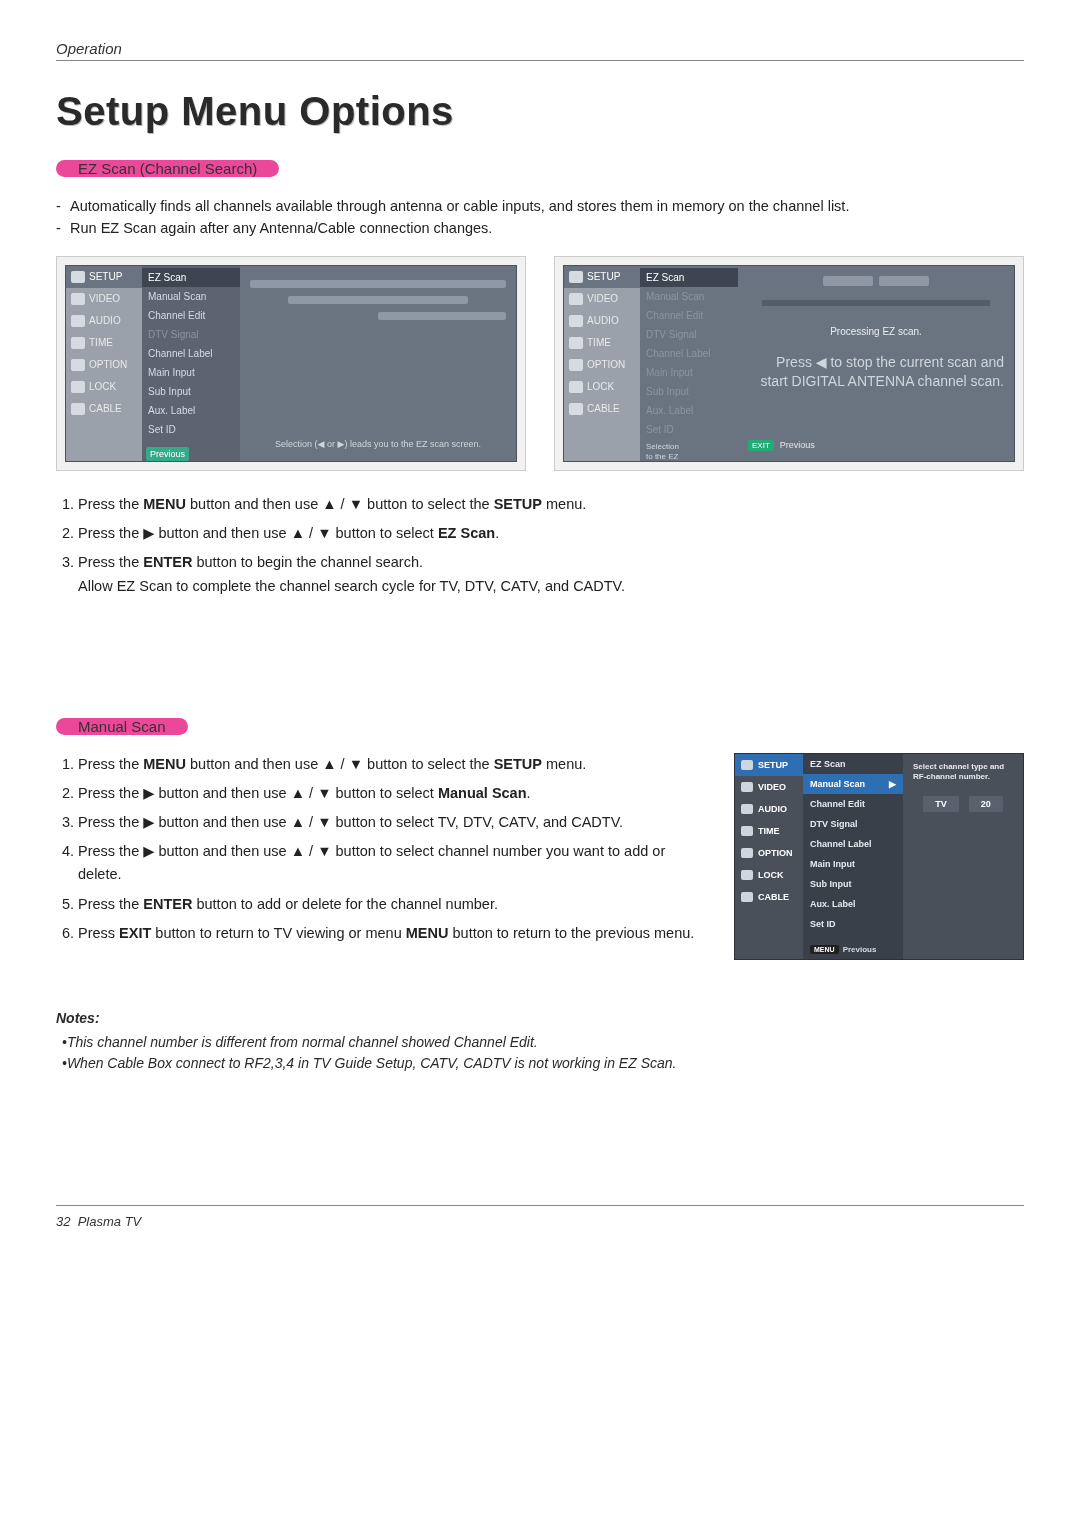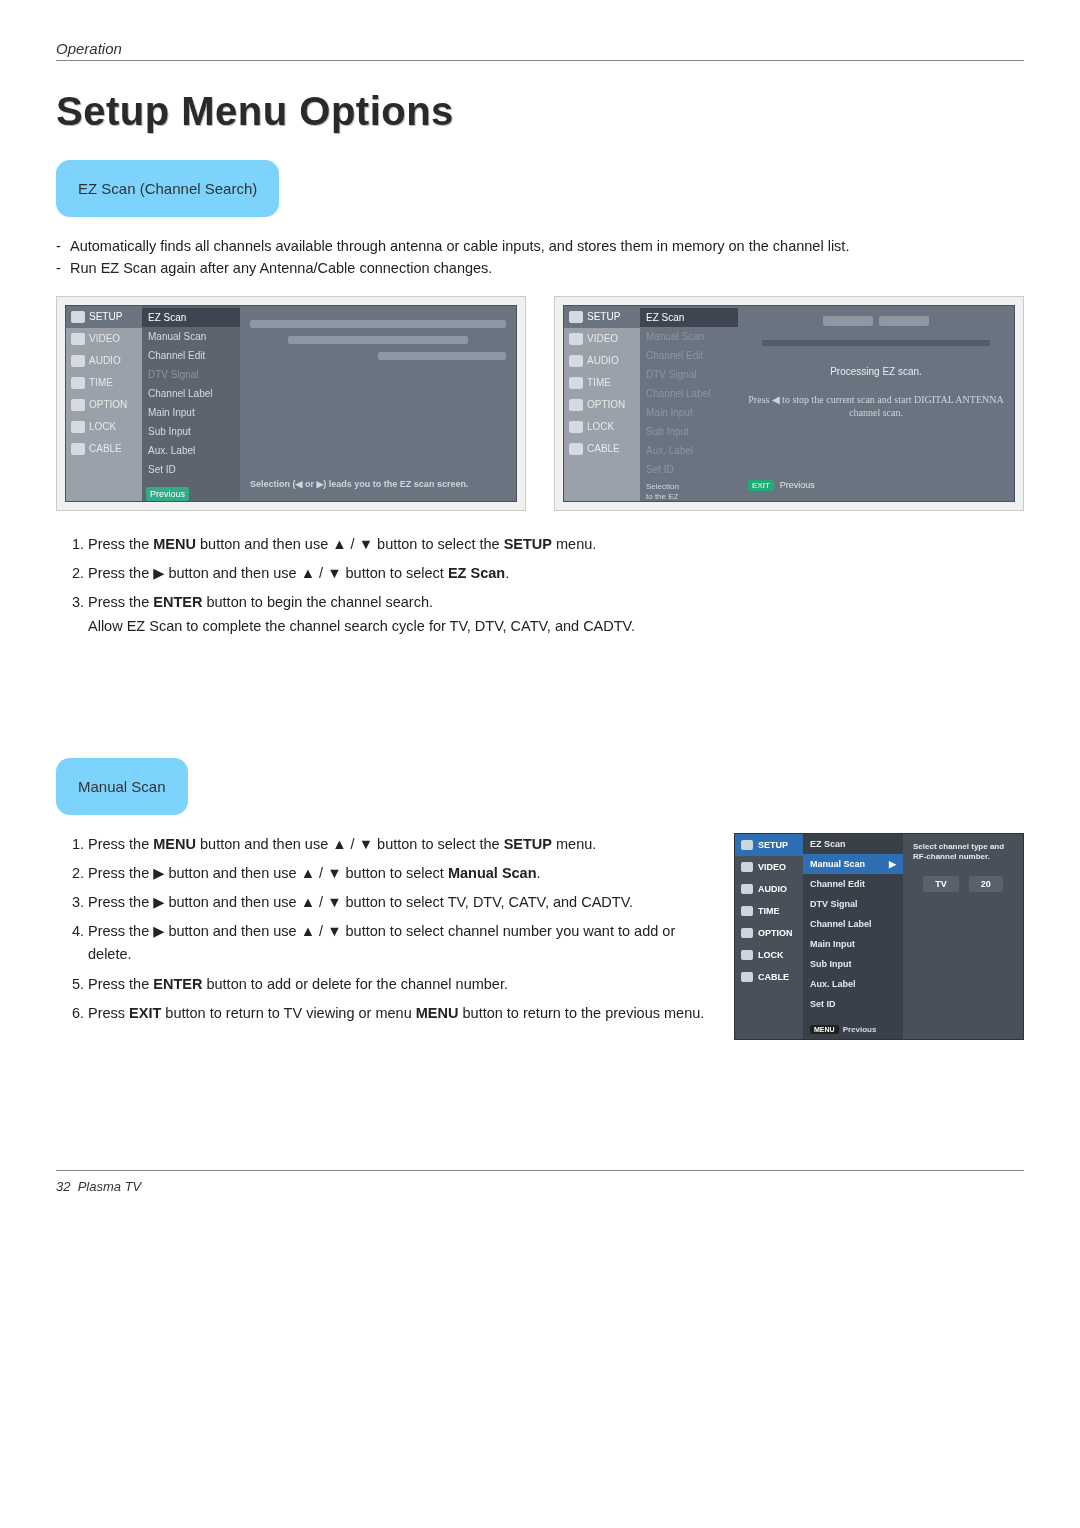--- a/index.html
+++ b/index.html
@@ -1,51 +1,51 @@
 <!DOCTYPE html>
 <html><head>
 <meta charset="utf-8">
 <style>
   * { box-sizing: border-box; margin: 0; padding: 0; }
   html, body { width: 1080px; background: #fff; font-family: Arial, Helvetica, sans-serif; color: #222; }
   .page { width: 1080px; padding: 40px 56px 30px 56px; }
   .hdr-line { border-bottom: 1px solid #888; margin-bottom: 28px; padding-bottom: 2px; }
   .hdr-op { font-style: italic; font-size: 15px; color: #333; }
   .title { font-size: 40px; font-weight: bold; color: #2a2a2a; text-shadow: 1px 1px 0 #bbb; letter-spacing: .5px; margin-bottom: 26px; }
-  .pill { display: inline-block; background: #7dd3fc; border-radius: 14px; padding: 20px 22px; font-size: 15px; color: #333; margin-bottom: 18px; }
+  .pill { display: inline-block; background: #ec4899; border-radius: 14px; padding: 0 22px; font-size: 15px; color: #333; margin-bottom: 18px; }
   .bullets { font-size: 14.5px; line-height: 1.55; margin-bottom: 16px; color: #222; }
   .bullets .row { display: flex; }
   .bullets .dash { width: 14px; }
   .figrow { display: flex; gap: 28px; margin: 6px 0 22px 0; }
   .fig { flex: 1; background: #f1f1f1; border: 1px solid #ccc; padding: 8px; height: 215px; }
   
   .osd { display: flex; height: 100%; background: #6a7480; border: 1px solid #4a525c; }
   .osd-side { width: 76px; background: #9aa1aa; display: flex; flex-direction: column; }
   .osd-side .srow { display: flex; align-items: center; gap: 4px; padding: 5px 5px; font-size: 10px; color: #e9e9e9; font-family: Arial; }
   .osd-side .srow.sel { background: #6a7480; color: #fff; }
   .osd-side .ic { width: 14px; height: 12px; background: #d6dbe2; border-radius: 2px; display:inline-block; }
   .osd-list { width: 98px; background: #5d6470; padding-top: 2px; }
   .osd-list .it { font-size: 10px; color: #d6dbe2; padding: 4px 6px; }
   .osd-list .it.hi { background: #3e4550; color: #fff; }
   .osd-list .it.dim { color: #8c949f; }
   .osd-list .foot { margin-top: 8px; font-size: 9px; background: #3a8; color: #fff; display: inline-block; padding: 2px 4px; border-radius: 2px; margin-left:4px;}
   .osd-right { flex: 1; padding: 10px 10px; font-size: 10px; color: #d6dbe2; display:flex; flex-direction:column; }
   .osd-right .bar { height: 8px; background: #8f97a2; margin: 4px 0; border-radius: 2px; }
-  .osd-right .hint { margin-top: auto; color: #cfd5dc; font-size: 9px; line-height: 1.4; font-weight: bold; }
+  .osd-right .hint { text-align: center; margin-top: auto; color: #cfd5dc; font-size: 9px; line-height: 1.4; }
   .osd2 .osd-right .msgtop { display:flex; gap:6px; margin-bottom:8px; justify-content:center;}
   .osd2 .osd-right .chip { background:#8f97a2; height:10px; width:50px; border-radius:2px;}
   .osd2 .osd-right .rule { height:6px; background:#545c67; margin:6px 14px;}
   .osd2 .osd-right .proc { text-align:center; color:#e9edf2; font-size:10px; margin:14px 0 16px;}
-  .osd2 .osd-right .note { text-align:center; color:#cfd5dc; font-size:10px; line-height:1.35; margin-bottom:8px;font-family:Liberation Serif, serif;}
+  .osd2 .osd-right .note { text-align:right; color:#cfd5dc; font-size:14px; line-height:1.35; margin-bottom:8px;}
   .osd2 .osd-right .prev { display:flex; align-items:center; gap:6px; font-size:9px; color:#e6e6e6; margin-top:auto; justify-content:flex-start;}
   .osd2 .osd-right .prev .tag { background:#2a7; color:#fff; border-radius:2px; padding:1px 4px; font-size:8px;}
   .osd-side-left-note { font-size:8px; color:#cfd5dc; line-height:1.2; }
   
   ol.steps { list-style: decimal; padding-left: 22px; font-size: 14.5px; line-height: 1.6; color: #222; }
-  ol.steps li { margin-bottom: 6px; margin-left: 10px; }
+  ol.steps li { margin-bottom: 6px; }
   ol.steps .sub { display:block; padding-left: 0; }
   .tri { font-family: Arial; }
   b { font-weight: bold; }
   .section2 { margin-top: 120px; }
   .twocol { display: flex; gap: 26px; align-items: flex-start; }
   .twocol .left { flex: 1; }
   .twocol .right { width: 290px; }
   
   .dosd { background: #4a505a; border: 1px solid #2e333a; display: flex; font-family: Arial; }
   .dosd-side { width: 68px; display: flex; flex-direction: column; }
@@ -301,18 +301,23 @@
             <div class="dhint">Select channel type and RF-channel number.</div>
             <div class="chiprow">
               <span class="chip">TV</span>
               <span class="chip">20</span>
             </div>
           </div>
         </div>
       </div>
     </div>
 
+    <div class="notes">
+      <div class="nh">Notes:</div>
+      <div class="nl">•This channel number is different from normal channel showed Channel Edit.</div>
+      <div class="nl">•When Cable Box connect to RF2,3,4 in TV Guide Setup, CATV, CADTV is not working in EZ Scan.</div>
+    </div>
   </div>
 
   <div class="footer">
     <span>32</span>&nbsp;&nbsp;<span>Plasma TV</span>
   </div>
 </div>
 
 </body></html>

